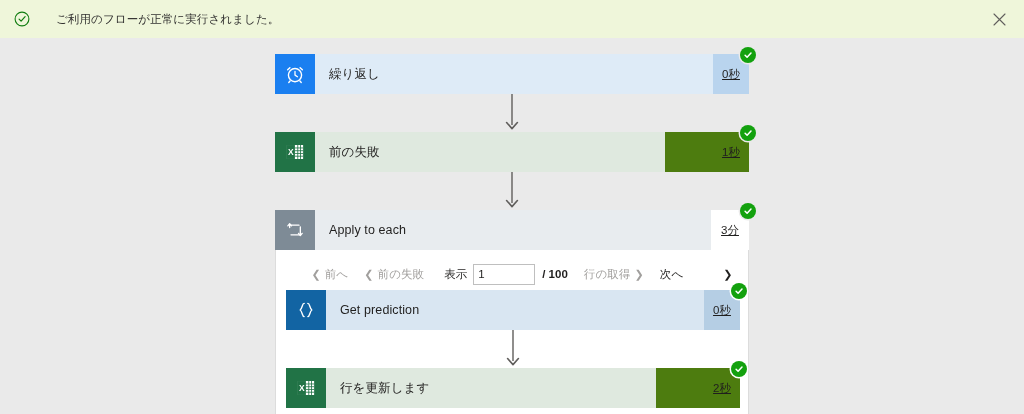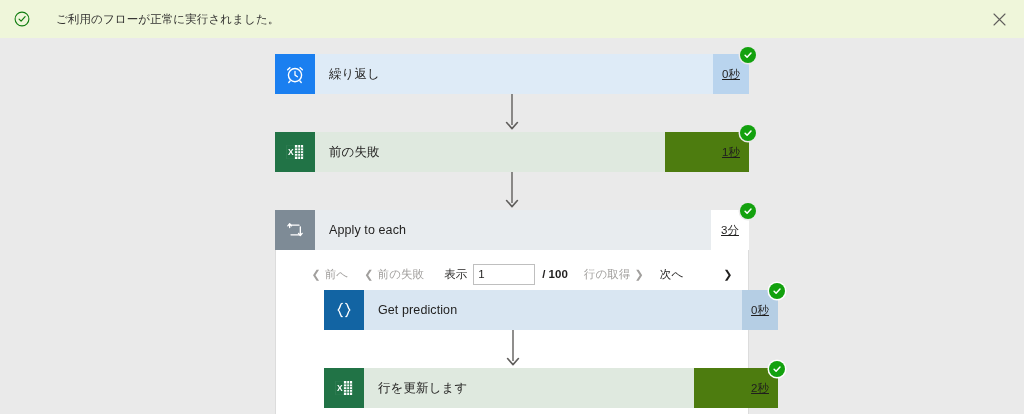--- a/index.html
+++ b/index.html
@@ -231,21 +231,20 @@
   .pager-total {
     padding: 0 8px 0 7px;
     color: #201f1e;
     white-space: nowrap;
     font-weight: bold;
   }
 
   .scope-inner-card-wrap {
     position: relative;
     width: 525px;
-    margin-left: 38px;
   }
   .scope-inner-card-wrap .card { width: 454px; }
 
   .scope-connector {
     height: 38px;
     display: flex;
     align-items: center;
     justify-content: center;
     width: 454px;
   }

